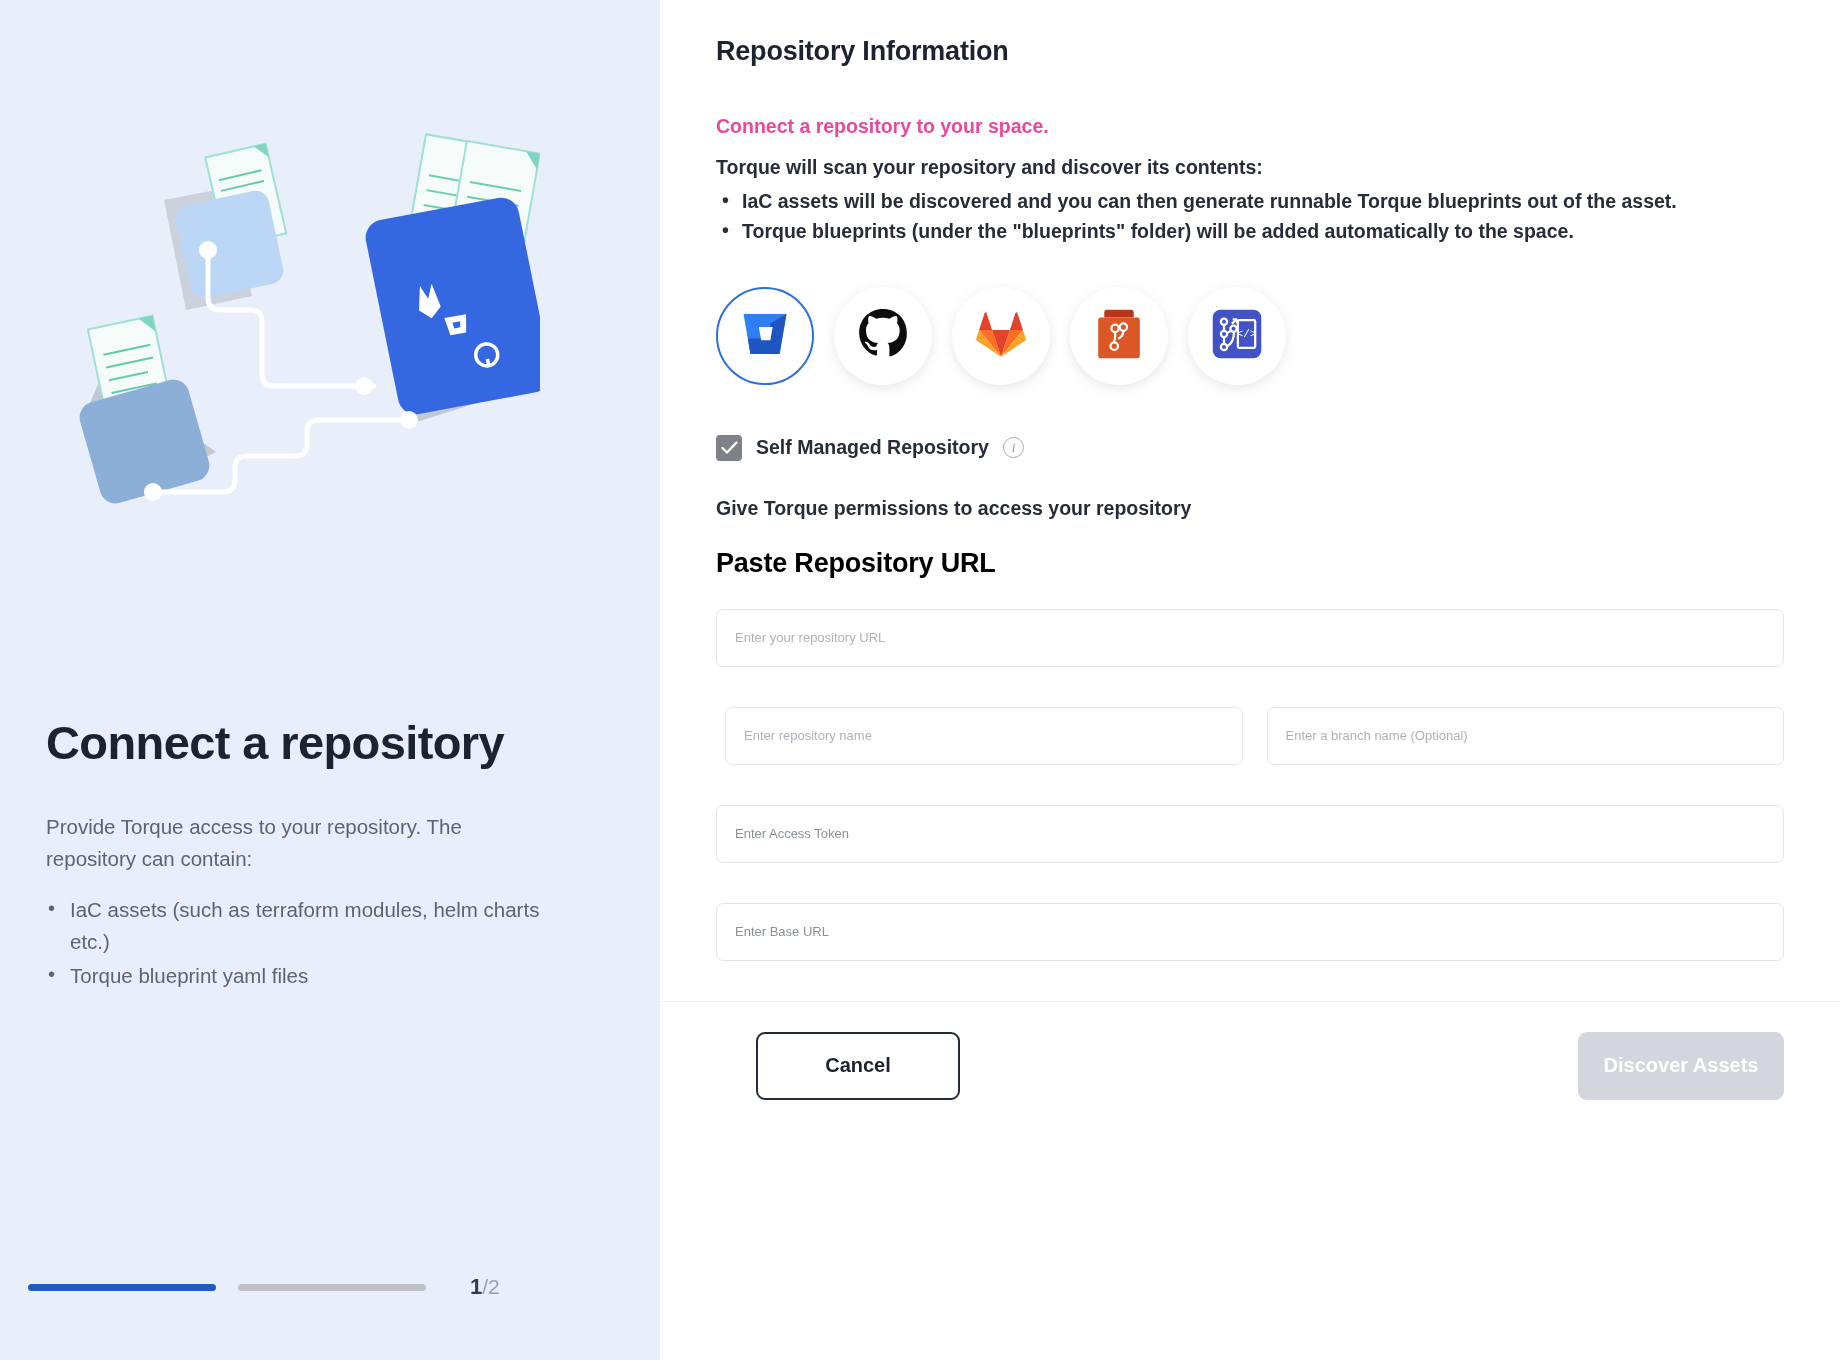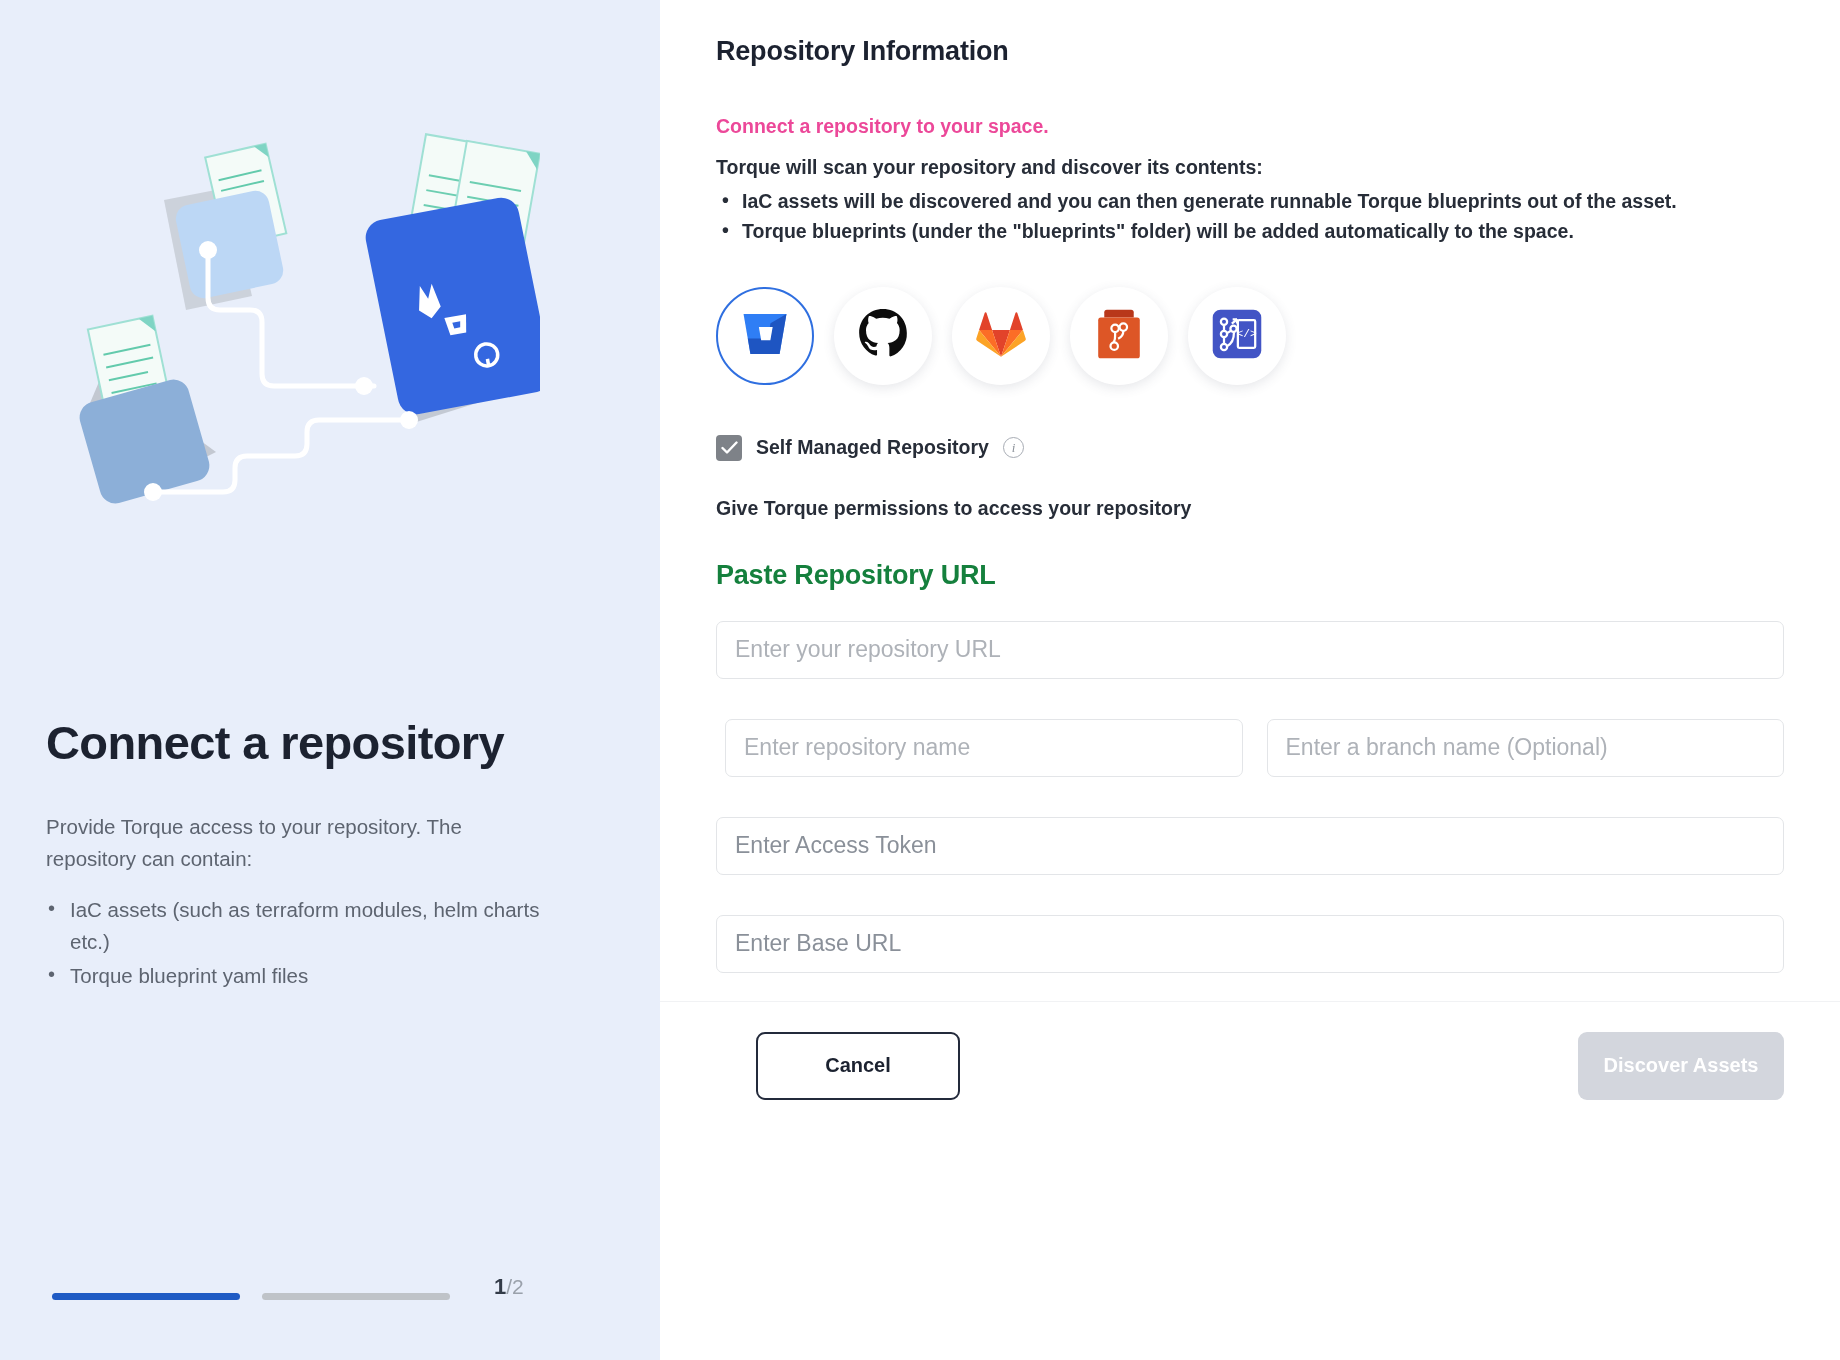--- a/index.html
+++ b/index.html
@@ -66,25 +66,25 @@
     content: "\2022";
     position: absolute;
     left: -22px;
     top: -1px;
     font-size: 20px;
     color: #5d6470;
   }
 
   .progress-row {
     position: absolute;
-    left: 52px;
+    left: 28px;
     bottom: 60px;
     width: 520px;
     display: flex;
-    align-items: flex-end;
+    align-items: center;
   }
   .seg {
     height: 7px;
     border-radius: 4px;
     width: 188px;
   }
   .seg.done { background: #1f5bc4; }
   .seg.todo { background: #bfc3c8; margin-left: 22px; }
   .page-count {
     margin-left: 44px;
@@ -209,33 +209,33 @@
   }
   .perm-text {
     font-size: 19.5px;
     font-weight: bold;
     color: #272d38;
     margin: 36px 0 0 0;
   }
   .paste-title {
     font-size: 27px;
     font-weight: bold;
-    color: #15803d;
-    margin: 40px 0 30px 0;
+    color: #000000;
+    margin: 28px 0 30px 0;
     letter-spacing: -0.2px;
   }
 
   .field {
     width: 100%;
     height: 58px;
     border: 1px solid #e3e5e8;
     border-radius: 7px;
     background: #fff;
     padding: 8px 18px;
-    font-size: 23px;
+    font-size: 13px;
     font-family: "Liberation Sans", sans-serif;
     color: #30363f;
     outline: none;
     display: block;
   }
   .field::placeholder { color: #aeb2b8; }
   .field.dark-ph::placeholder { color: #8a9099; }
   .field-row {
     display: flex;
     gap: 24px;

